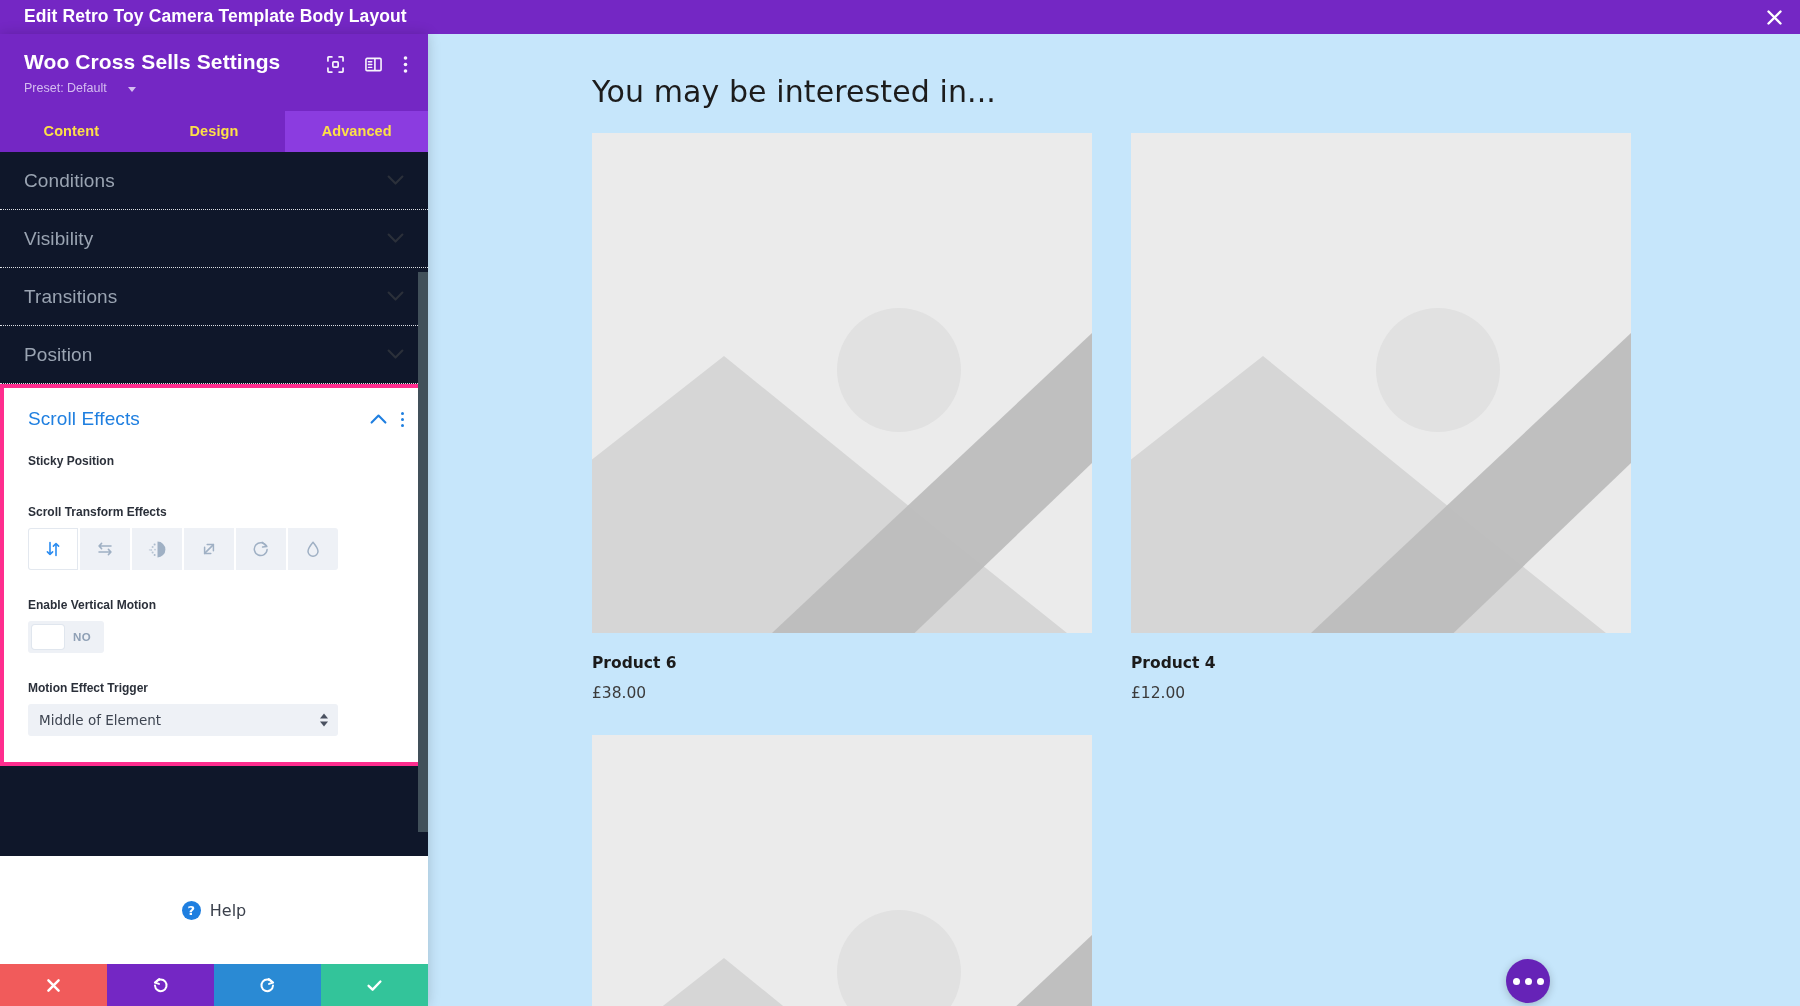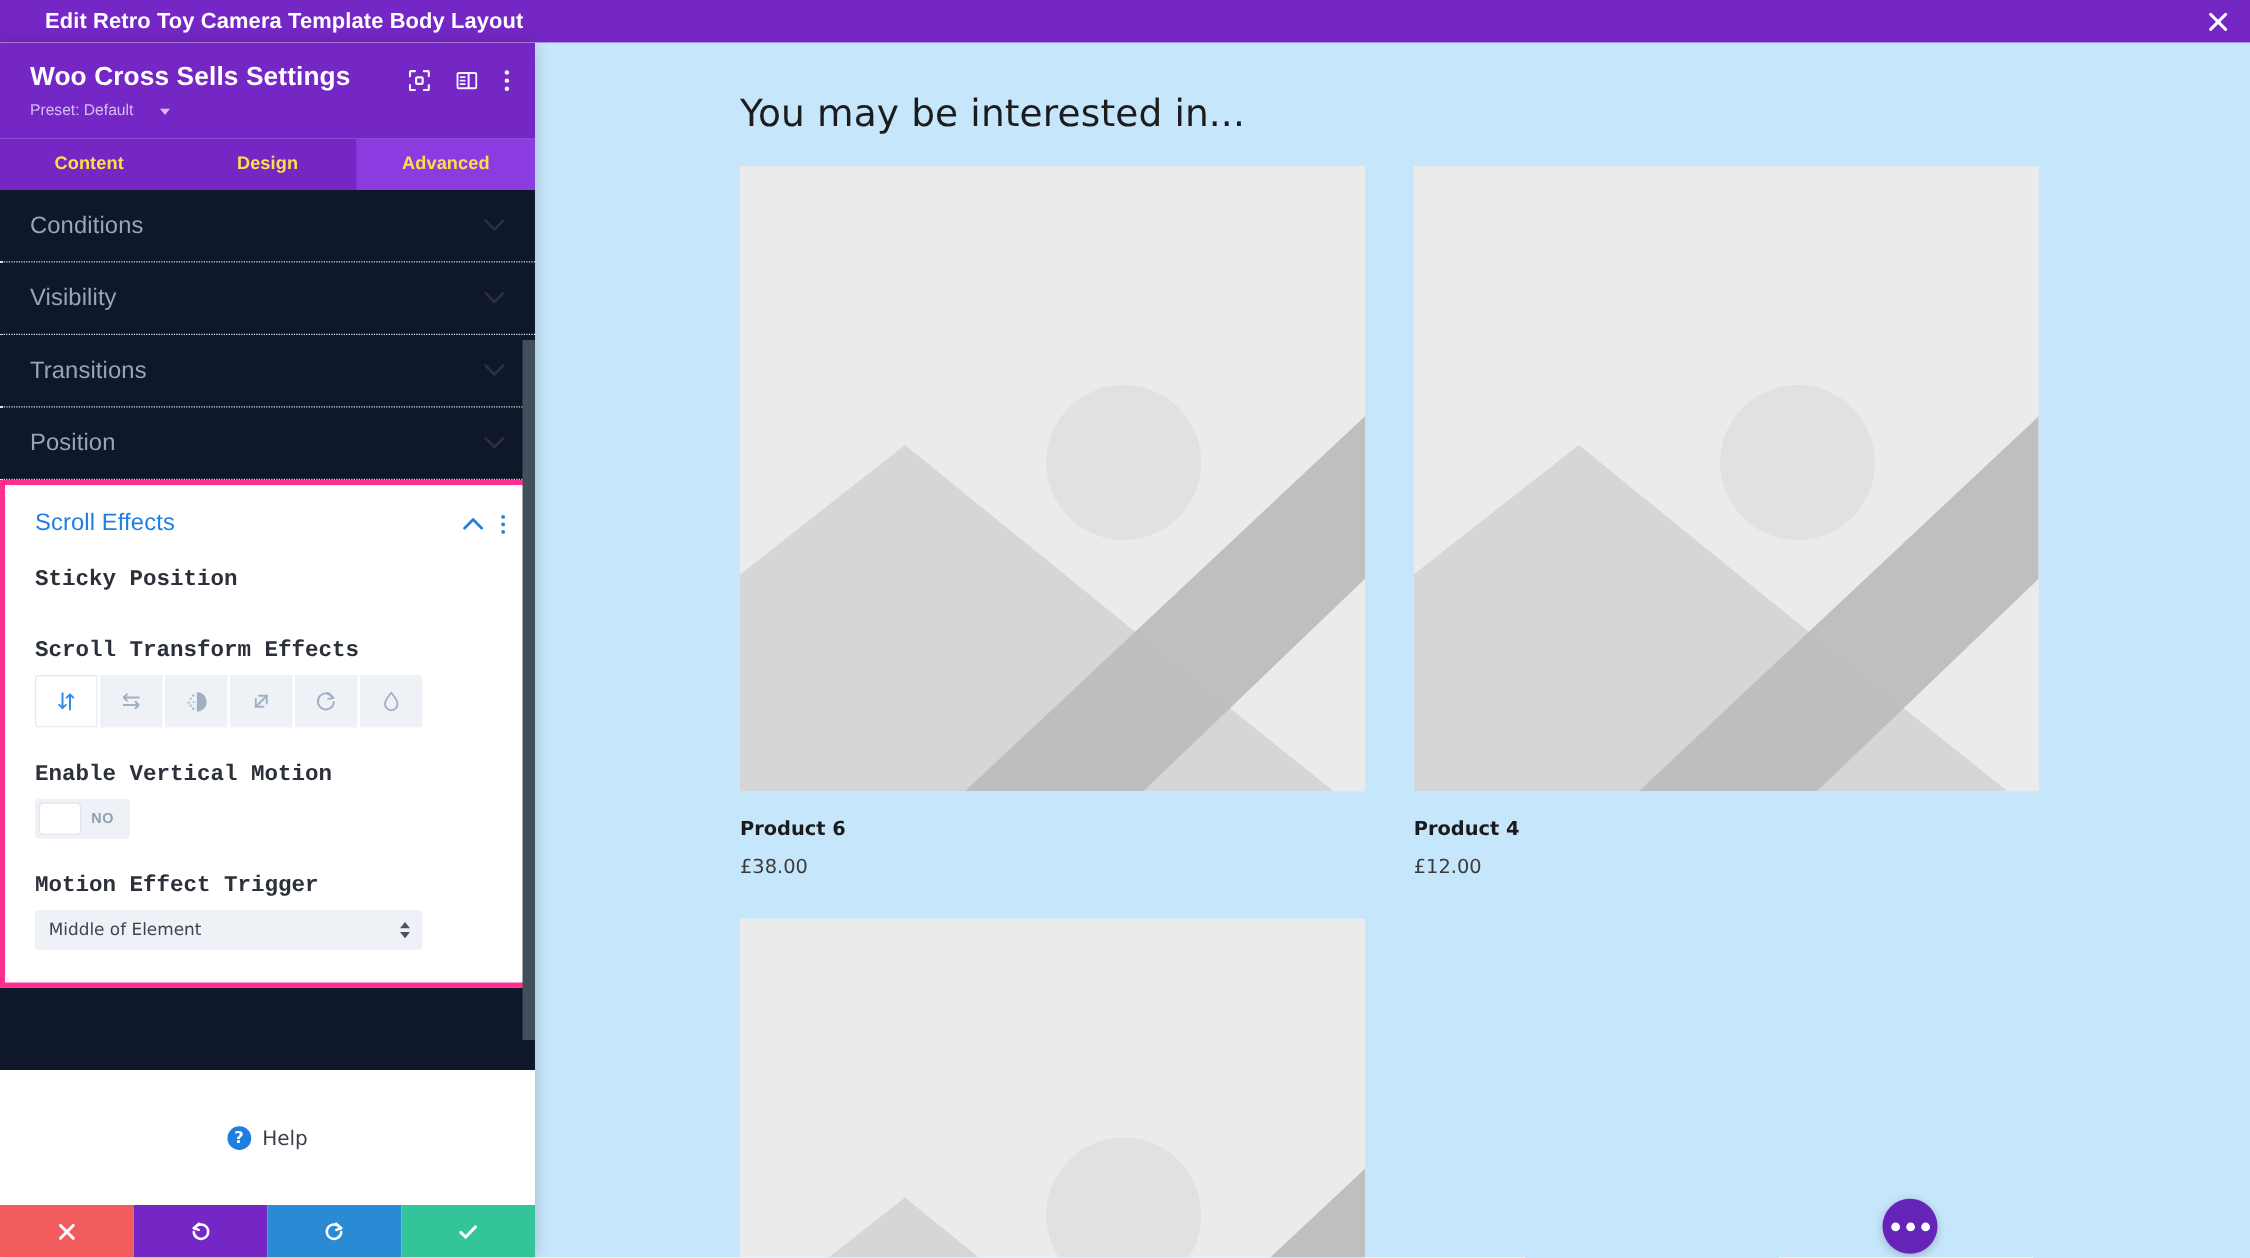--- a/index.html
+++ b/index.html
@@ -12,21 +12,21 @@
   #stage { position: relative; width: 1800px; height: 1006px; overflow: hidden; }
 
   
   .appbar {
     position: absolute; left: 0; top: 0; width: 1800px; height: 34px;
     background: #7427c4;
     display: flex; align-items: center; justify-content: space-between;
   }
   .appbar-title {
     color: #ffffff; font-size: 17.5px; font-weight: bold;
-    padding-left: 36px; letter-spacing: .1px; line-height: 1;
+    padding-left: 24px; letter-spacing: .1px; line-height: 1;
   }
   .appbar-close {
     width: 52px; height: 34px; display: flex; align-items: center; justify-content: center;
     color: #fff;
   }
   .appbar-close svg { display:block; }
 
   
   .canvas {
     position: absolute; left: 428px; top: 34px;
@@ -140,23 +140,23 @@
   .acc-open::before { left: 0; }
   .acc-open::after { right: 0; }
   .acc-open-inner { padding: 0 24px 26px 28px; }
   .acc-open .acc-head { height: 62px; }
   .acc-open .acc-title { color: #1f7fe0; font-size: 19px; }
   .acc-open-head-right { display:flex; align-items:center; gap: 14px; }
   .kebab { display:flex; flex-direction:column; gap:3px; align-items:center; }
   .kebab i { width:3px; height:3px; border-radius:50%; background:#1f7fe0; display:block; }
 
   .field-label {
-    font-size: 18px; color: #2b303a; font-weight: bold;
+    font-size: 12px; color: #2b303a; font-weight: bold;
     margin: 4px 0 9px;
-    font-family: Liberation Mono, monospace;
+    font-family: Liberation Sans, sans-serif;
   }
   .select {
     position: relative;
     height: 32px; background: #eef1f6; border-radius: 3px;
     display: flex; align-items: center; padding: 0 26px 0 11px;
     font-size: 13.5px; color: #3d4450;
     font-family: "DejaVu Sans", sans-serif;
     width: 310px;
   }
   .select .arrows {

